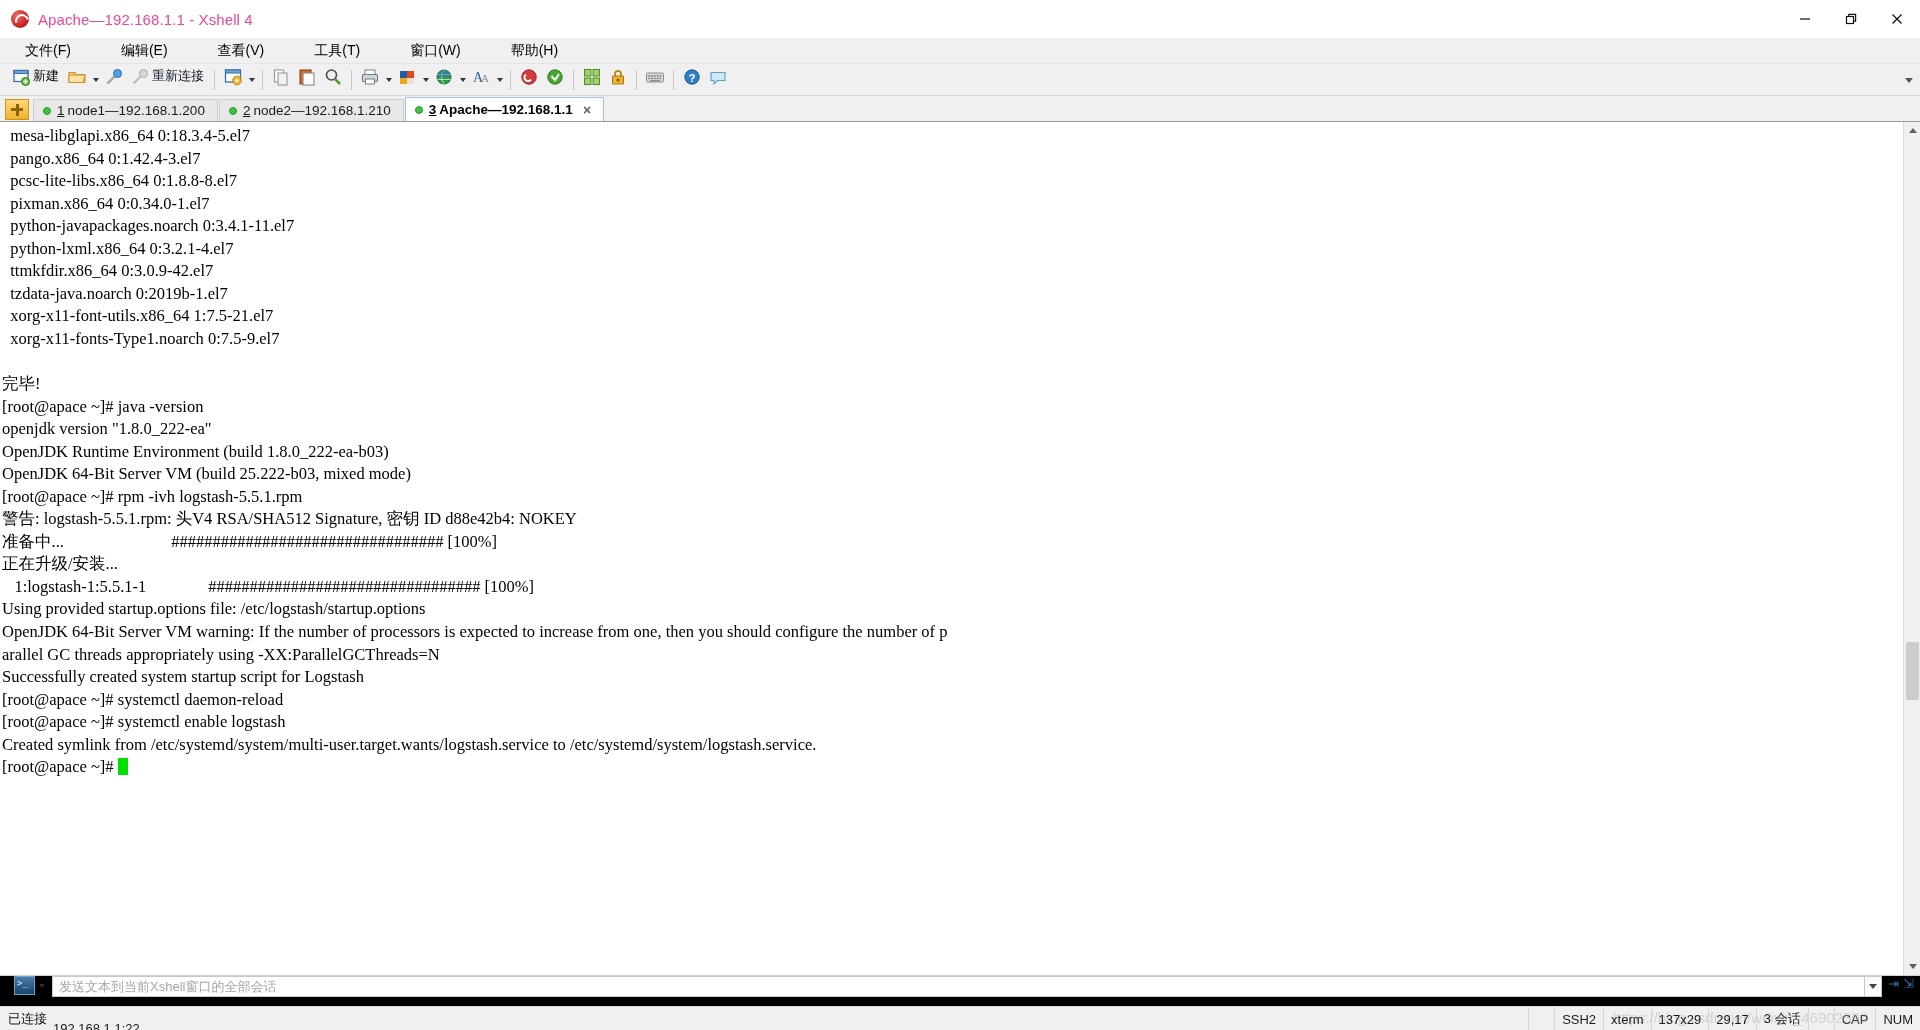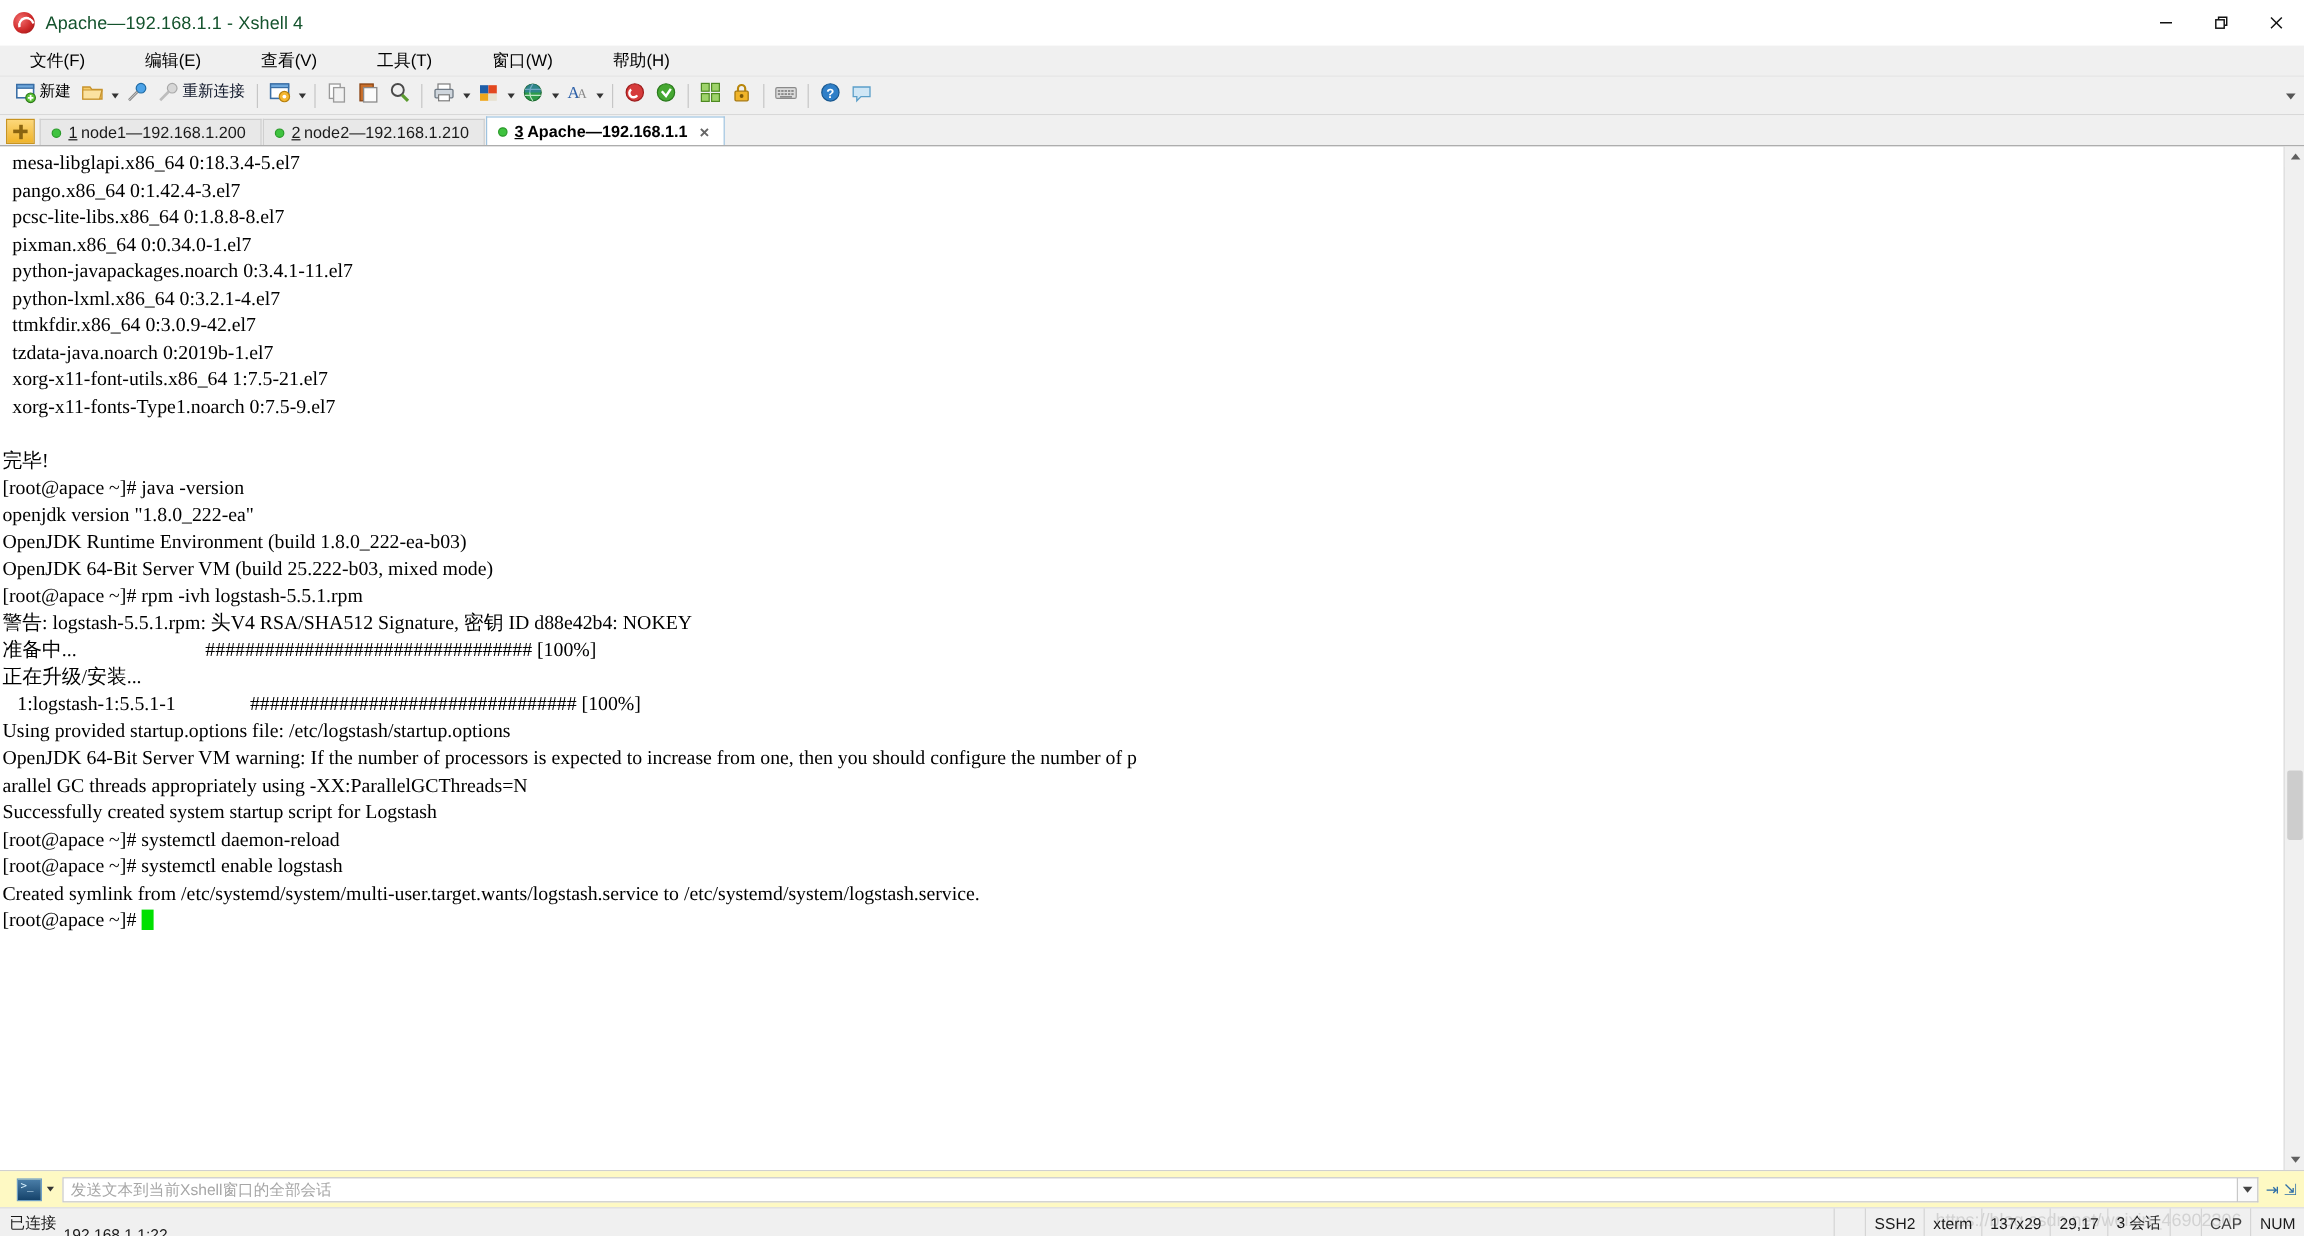--- a/index.html
+++ b/index.html
@@ -41,21 +41,21 @@
   .title-icon .swirl::after {
     content: ""; position: absolute;
     left: 4px; top: 4px; width: 10px; height: 10px;
     border-radius: 50%;
     border: 2.5px solid #ffffff;
     border-right-color: transparent;
     border-bottom-color: transparent;
     transform: rotate(30deg);
   }
   .title-text {
-    font-size: 15px; color: #14532d;
+    font-size: 15px; color: #ec4899;
     letter-spacing: 0.1px;
     white-space: nowrap;
   }
   .win-controls {
     position: absolute; right: 0; top: 0;
     height: 38px; display: flex;
   }
   .win-btn {
     width: 46px; height: 38px;
     display: flex; align-items: center; justify-content: center;
@@ -247,22 +247,22 @@
   .sb-thumb {
     position: absolute; left: 2px; width: 13px;
     background: #cdcdcd;
     border-radius: 2px;
     top: 520px; height: 58px;
   }
 
   
   .sendbar {
     height: 30px; flex: 0 0 30px;
-    background: #fef9c3;
-    display: flex; align-items: center;
+    background: #000000;
+    display: flex; align-items: flex-start;
     padding: 0 6px;
     position: relative;
   }
   .send-ico {
     width: 21px; height: 19px;
     flex: 0 0 21px;
     margin-left: 8px;
     border: 1px solid #6f9fc4;
     background: linear-gradient(#4a7ea8, #15436b);
     position: relative;

